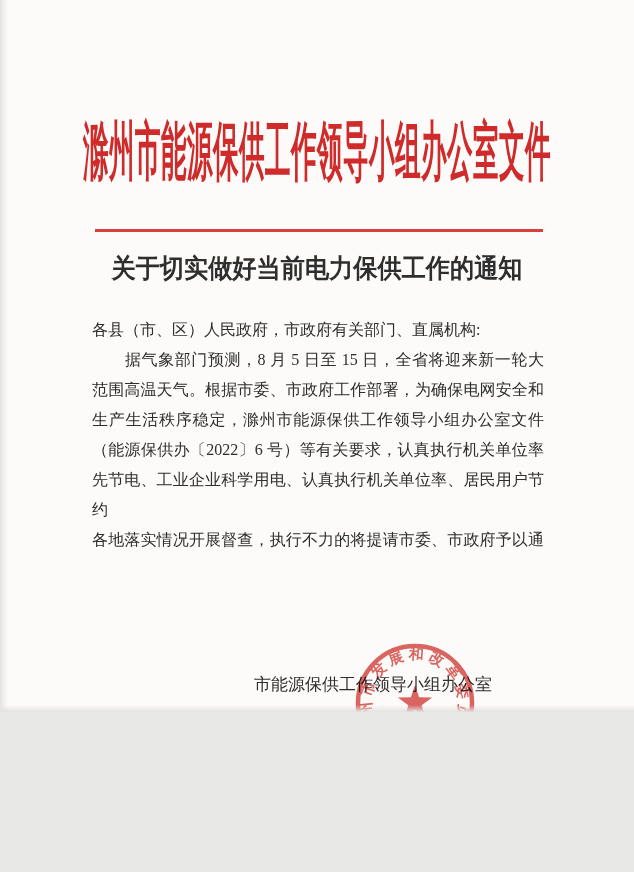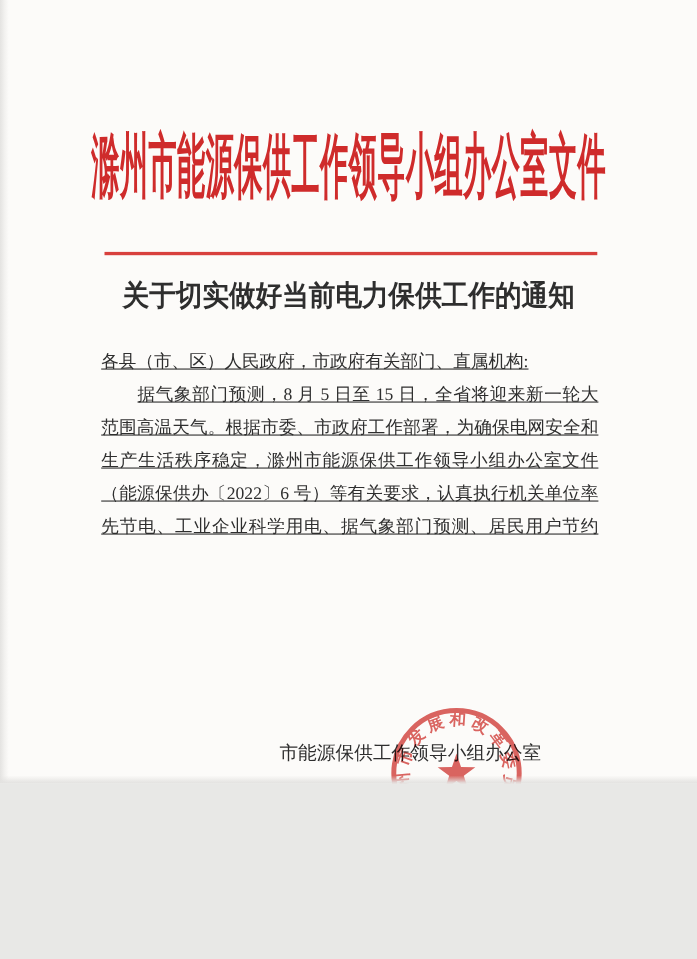--- a/index.html
+++ b/index.html
@@ -42,21 +42,21 @@
     font-size:26px; line-height:32px; font-weight:bold;
     color:var(--ink,#262626);
     transform:translateX(-50%) scaleX(0.93);
     transform-origin:center;
   }
   .body-text {
     position:absolute; left:92px; top:315px; width:452px;
     font-size:16px; line-height:30px;
     color:var(--ink,#2e2e2e);
   }
-  .body-text .line { text-align:left;text-decoration:underline; }
+  .body-text .line { text-align:left; }
   .body-text .line.just { text-align:justify; text-align-last:justify; }
   .body-text .line.indent { text-indent:33px; }
   .signature {
     position:absolute; left:254px; top:671px; width:300px;
     text-align:left;
     font-size:17px; line-height:28px;
     color:var(--ink,#2e2e2e);
   }
   .seal {
     position:absolute; left:345px; top:633px; width:140px; height:140px;
@@ -78,21 +78,22 @@
   <div class="red-rule"></div>
 
   <div class="doc-title">关于切实做好当前电力保供工作的通知</div>
 
   <div class="body-text">
       <div class="line">各县（市、区）人民政府，市政府有关部门、直属机构:</div>
       <div class="line indent just">据气象部门预测，8 月 5 日至 15 日，全省将迎来新一轮大</div>
       <div class="line just">范围高温天气。根据市委、市政府工作部署，为确保电网安全和</div>
       <div class="line just">生产生活秩序稳定，滁州市能源保供工作领导小组办公室文件</div>
       <div class="line just">（能源保供办〔2022〕6 号）等有关要求，认真执行机关单位率</div>
-      <div class="line just">先节电、工业企业科学用电、据气象部门预测、居民用户节约</div>
+      <div class="line just">先节电、工业企业科学用电、认真执行机关单位率、居民用户节约</div>
+      <div class="line just">各地落实情况开展督查，执行不力的将提请市委、市政府予以通</div>
     </div>
 
   <div class="signature">
     <div>市能源保供工作领导小组办公室</div>
   </div>
 
   <svg class="seal" viewBox="0 0 140 140" xmlns="http://www.w3.org/2000/svg">
     <circle cx="70" cy="70" r="57" fill="none" stroke="#d8504c" stroke-width="4.5"></circle>
     <polygon fill="#d8504c" points="70,52 74.11,64.34 87.12,64.44 76.66,72.16 80.58,84.56 70,77 59.42,84.56 63.34,72.16 52.88,64.44 65.89,64.34"></polygon>
     <defs>

